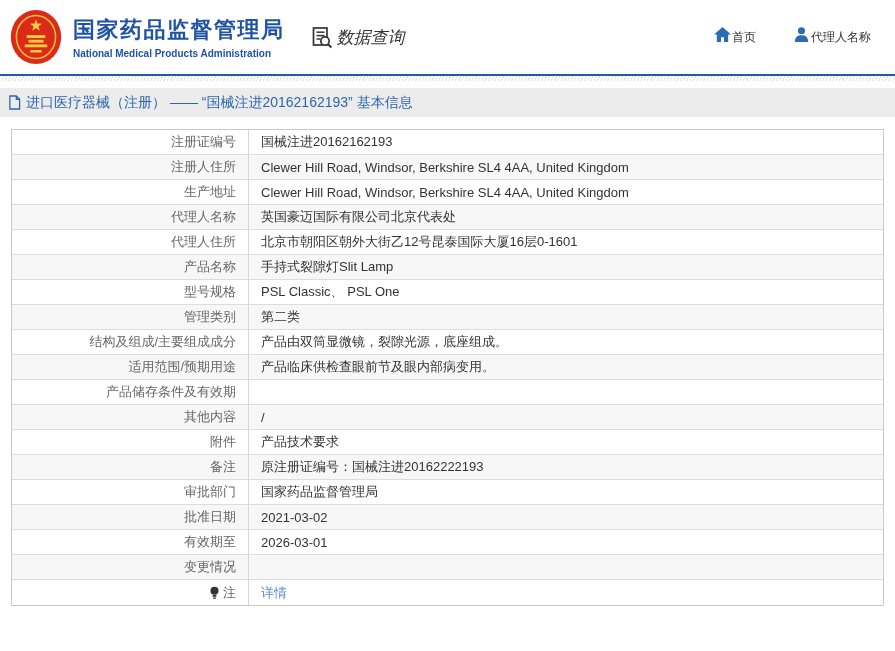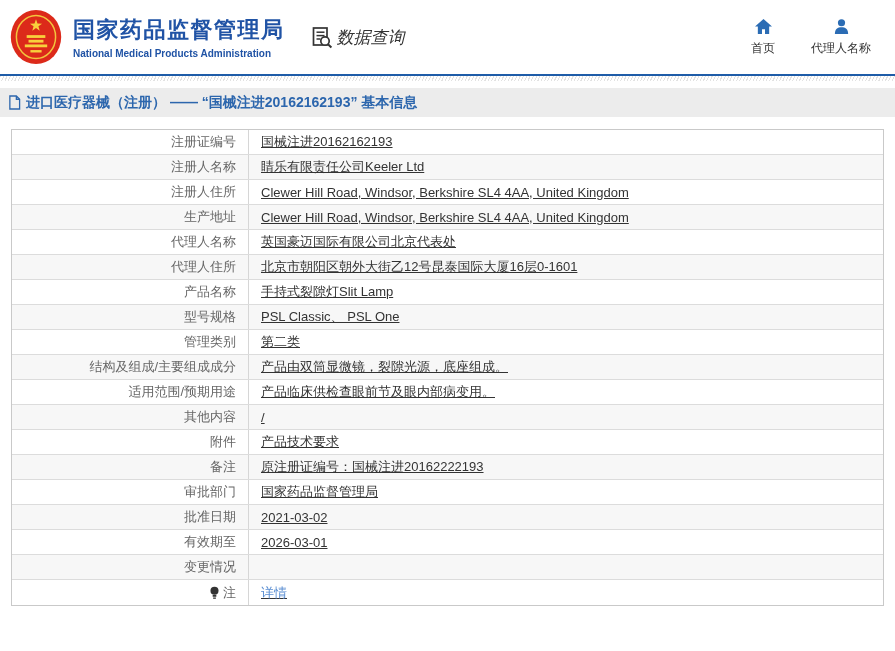--- a/index.html
+++ b/index.html
@@ -9,43 +9,43 @@
   
   .header { height:74px; display:flex; align-items:center; background:#fff; }
   .logo-group { display:flex; align-items:center; margin-left:8px; }
   .emblem { width:56px; height:60px; flex:0 0 auto; }
   .org-names { margin-left:9px; }
   .org-zh { font-size:22px; font-weight:bold; color:#2053a5; letter-spacing:1.5px; }
   .org-en { font-size:10px; font-weight:bold; color:#2053a5; margin-top:3px; }
   .data-query { display:flex; align-items:center; margin-left:26px; font-size:17px;
     color:#333; cursor:pointer; gap:3px;font-style:italic; }
   .header-right { margin-left:auto; margin-right:24px; display:flex; gap:36px; }
-  .nav-item { display:flex; flex-direction:column; align-items:center; font-size:12px;
+  .nav-item { display:flex; flex-direction:row; align-items:center; font-size:12px;
     color:#333; cursor:pointer; }
   .nav-item svg { margin-bottom:5px; }
 
   
   .blue-line { height:2px; background:#1e5ca8; }
   .hatch { height:5px;
     background:repeating-linear-gradient(115deg,#e2e2e2 0 1px,#ffffff 1px 3px); }
 
   
   .breadcrumb-bar { margin-top:7px; height:29px; background:#ececec;
     display:flex; align-items:center; padding-left:8px; }
-  .breadcrumb { color:#2c66ad; font-size:14px; display:flex; align-items:center; gap:5px;font-weight:bold; }
+  .breadcrumb { color:#2c66ad; font-size:14px; display:flex; align-items:center; gap:5px; }
 
   
   .info-table { margin:12px 11px 0 11px; border:1px solid #c9c9c9; }
   .row { display:flex; height:25px; border-bottom:1px solid #dcdcdc; font-size:13px; }
   .row:last-child { border-bottom:none; }
   .row:nth-child(even) { background:#f7f7f7; }
   .cell-label { width:237px; padding-right:12px; color:#666; border-right:1px solid #d6d6d6;
     display:flex; align-items:center; justify-content:flex-end; gap:3px;text-align:center; }
   .cell-value { flex:1; padding-left:12px; color:#333; display:flex; align-items:center;
-    white-space:nowrap; overflow:hidden;text-decoration:underline; }
+    white-space:nowrap; overflow:hidden; }
   .link { color:#5a8ed2; text-decoration:none; cursor:pointer; }
 </style>
 </head>
 <body>
 
 <div class="header">
   <div class="logo-group">
     <svg class="emblem" viewBox="0 0 60 64">
       <ellipse cx="30" cy="32" rx="27" ry="29" fill="#dc2a1a"></ellipse>
       <ellipse cx="30" cy="32" rx="21" ry="23" fill="none" stroke="#f3c53d" stroke-width="1.6"></ellipse>
@@ -102,24 +102,20 @@
     <span>进口医疗器械（注册） —— “国械注进20162162193” 基本信息</span>
   </div>
 </div>
 
 <div class="info-table">
   <div class="row">
       <div class="cell-label">注册证编号</div>
       <div class="cell-value">国械注进20162162193</div>
     </div>
   <div class="row">
-      <div class="cell-label">注册人名称</div>
-      <div class="cell-value">睛乐有限责任公司Keeler Ltd</div>
-    </div>
-  <div class="row">
       <div class="cell-label">注册人住所</div>
       <div class="cell-value">Clewer Hill Road, Windsor, Berkshire SL4 4AA, United Kingdom</div>
     </div>
   <div class="row">
       <div class="cell-label">生产地址</div>
       <div class="cell-value">Clewer Hill Road, Windsor, Berkshire SL4 4AA, United Kingdom</div>
     </div>
   <div class="row">
       <div class="cell-label">代理人名称</div>
       <div class="cell-value">英国豪迈国际有限公司北京代表处</div>
@@ -140,20 +136,24 @@
       <div class="cell-label">管理类别</div>
       <div class="cell-value">第二类</div>
     </div>
   <div class="row">
       <div class="cell-label">结构及组成/主要组成成分</div>
       <div class="cell-value">产品由双筒显微镜，裂隙光源，底座组成。</div>
     </div>
   <div class="row">
       <div class="cell-label">适用范围/预期用途</div>
       <div class="cell-value">产品临床供检查眼前节及眼内部病变用。</div>
+    </div>
+  <div class="row">
+      <div class="cell-label">产品储存条件及有效期</div>
+      <div class="cell-value"></div>
     </div>
   <div class="row">
       <div class="cell-label">其他内容</div>
       <div class="cell-value">/</div>
     </div>
   <div class="row">
       <div class="cell-label">附件</div>
       <div class="cell-value">产品技术要求</div>
     </div>
   <div class="row">

